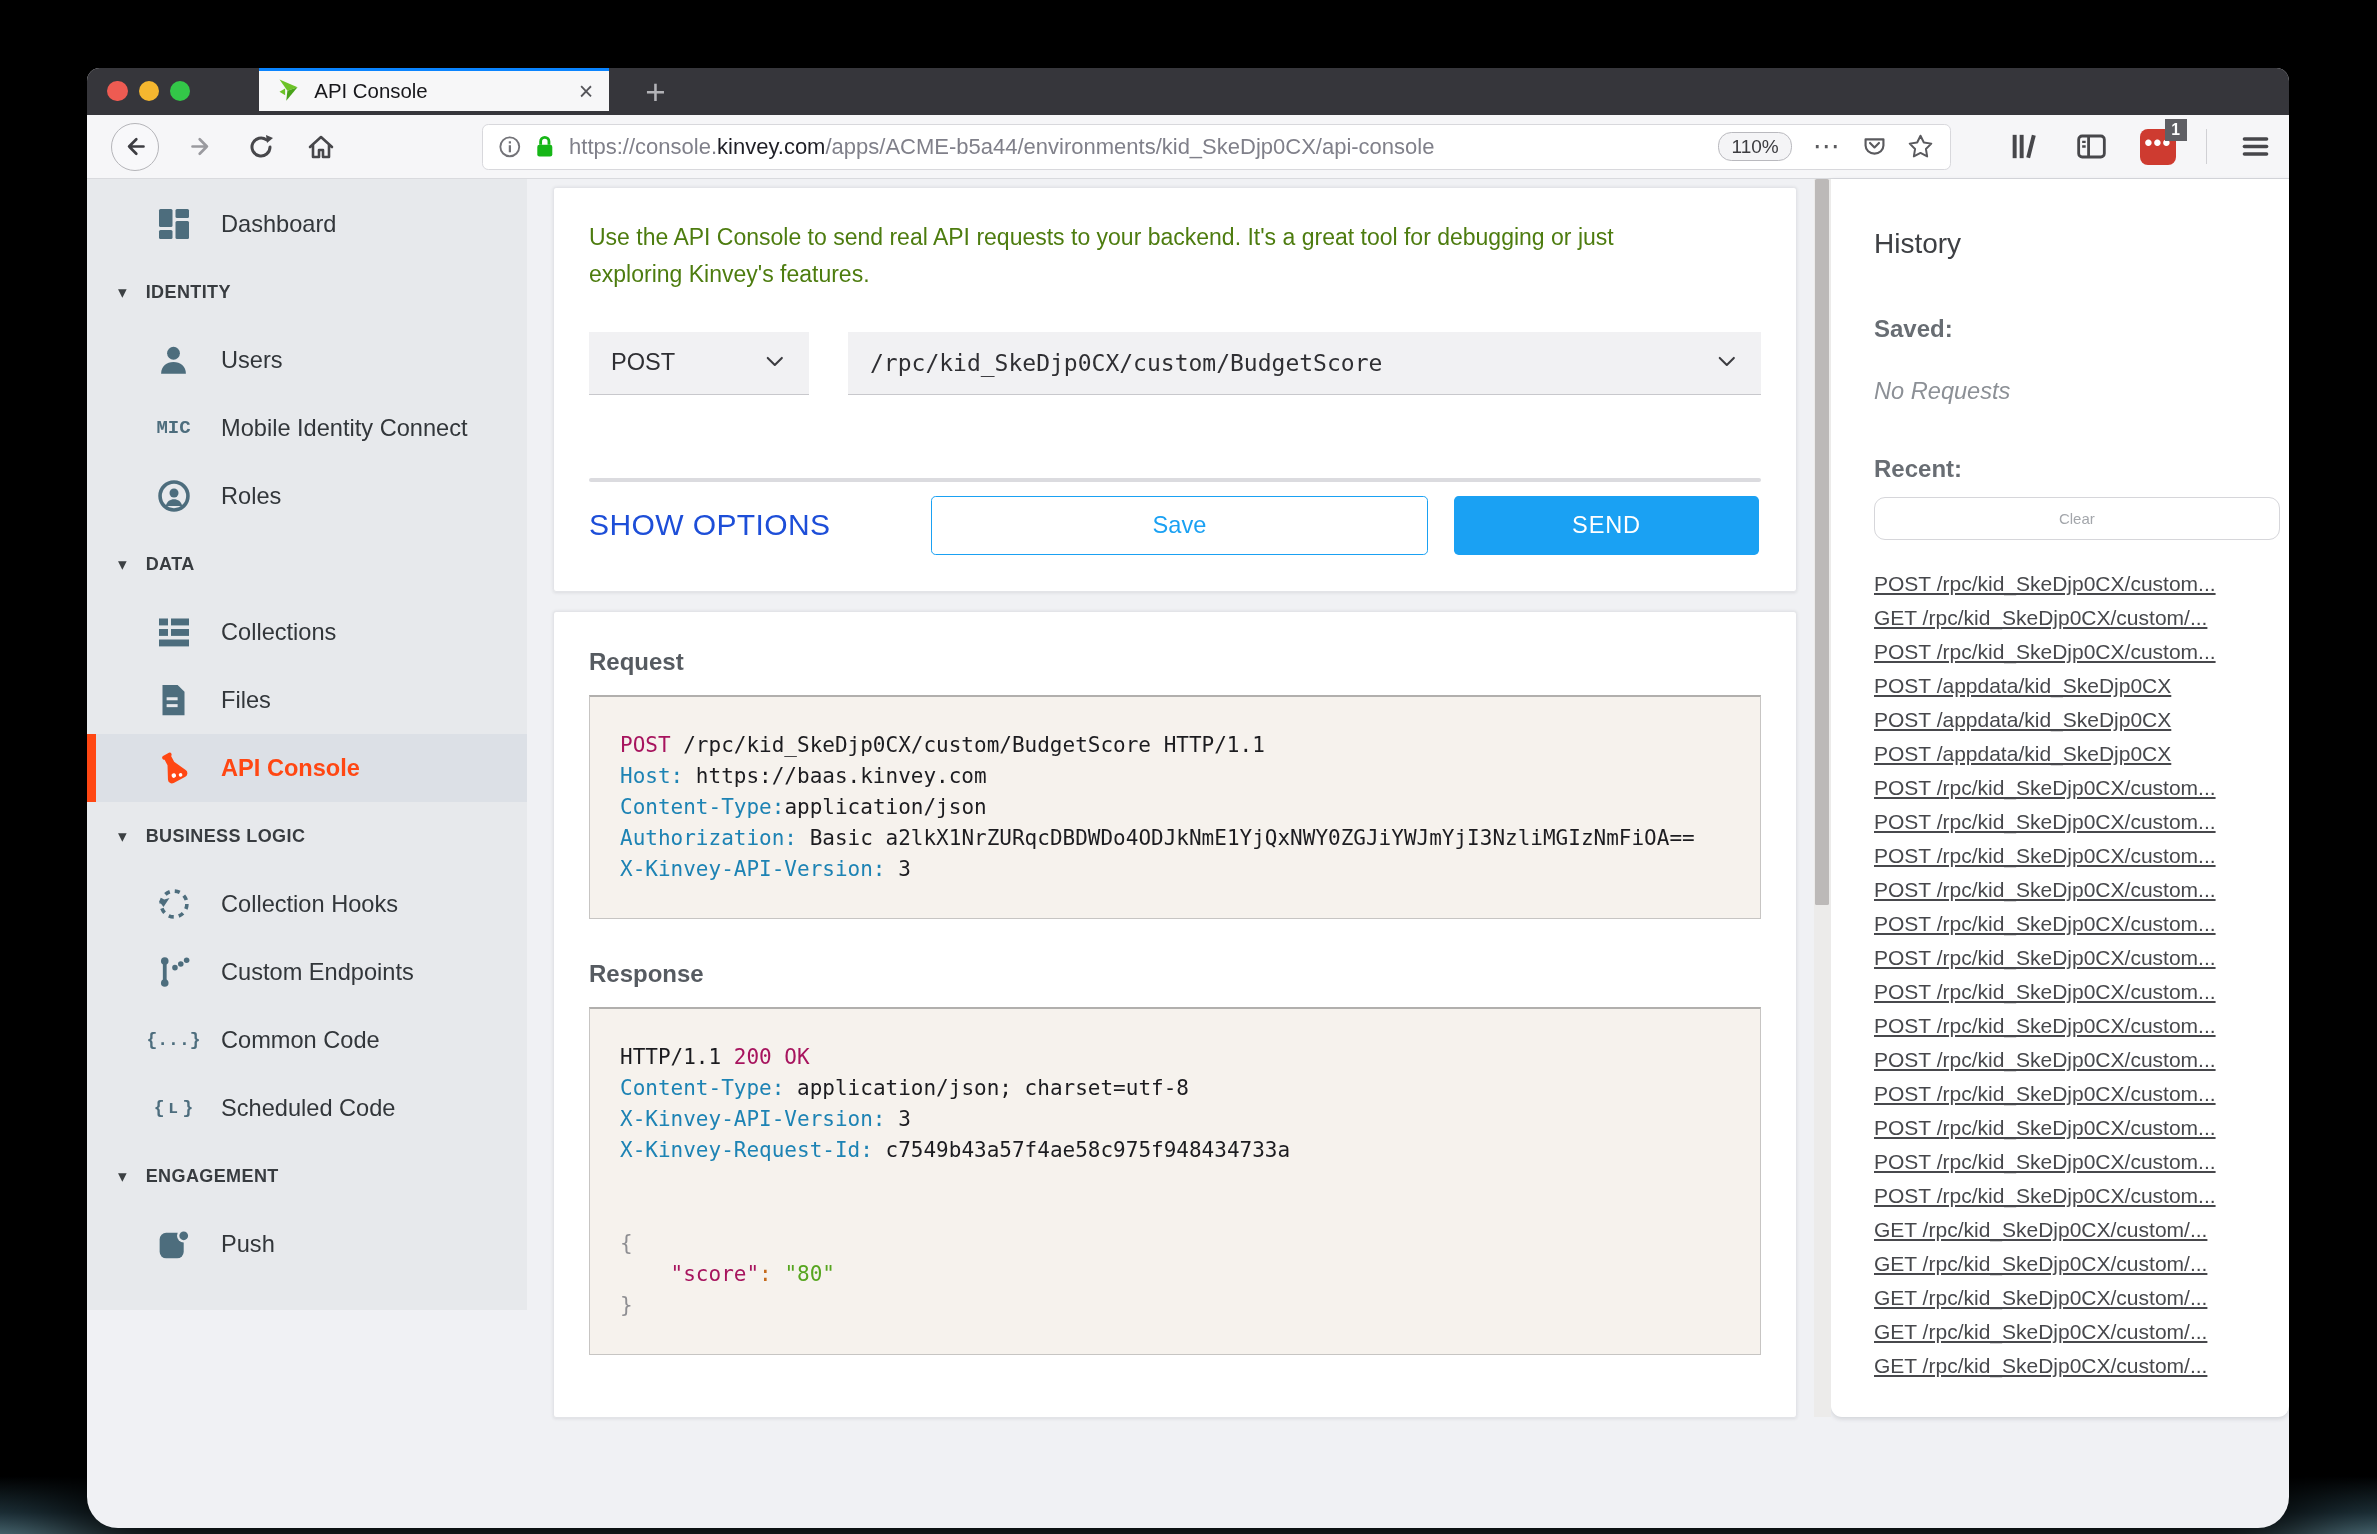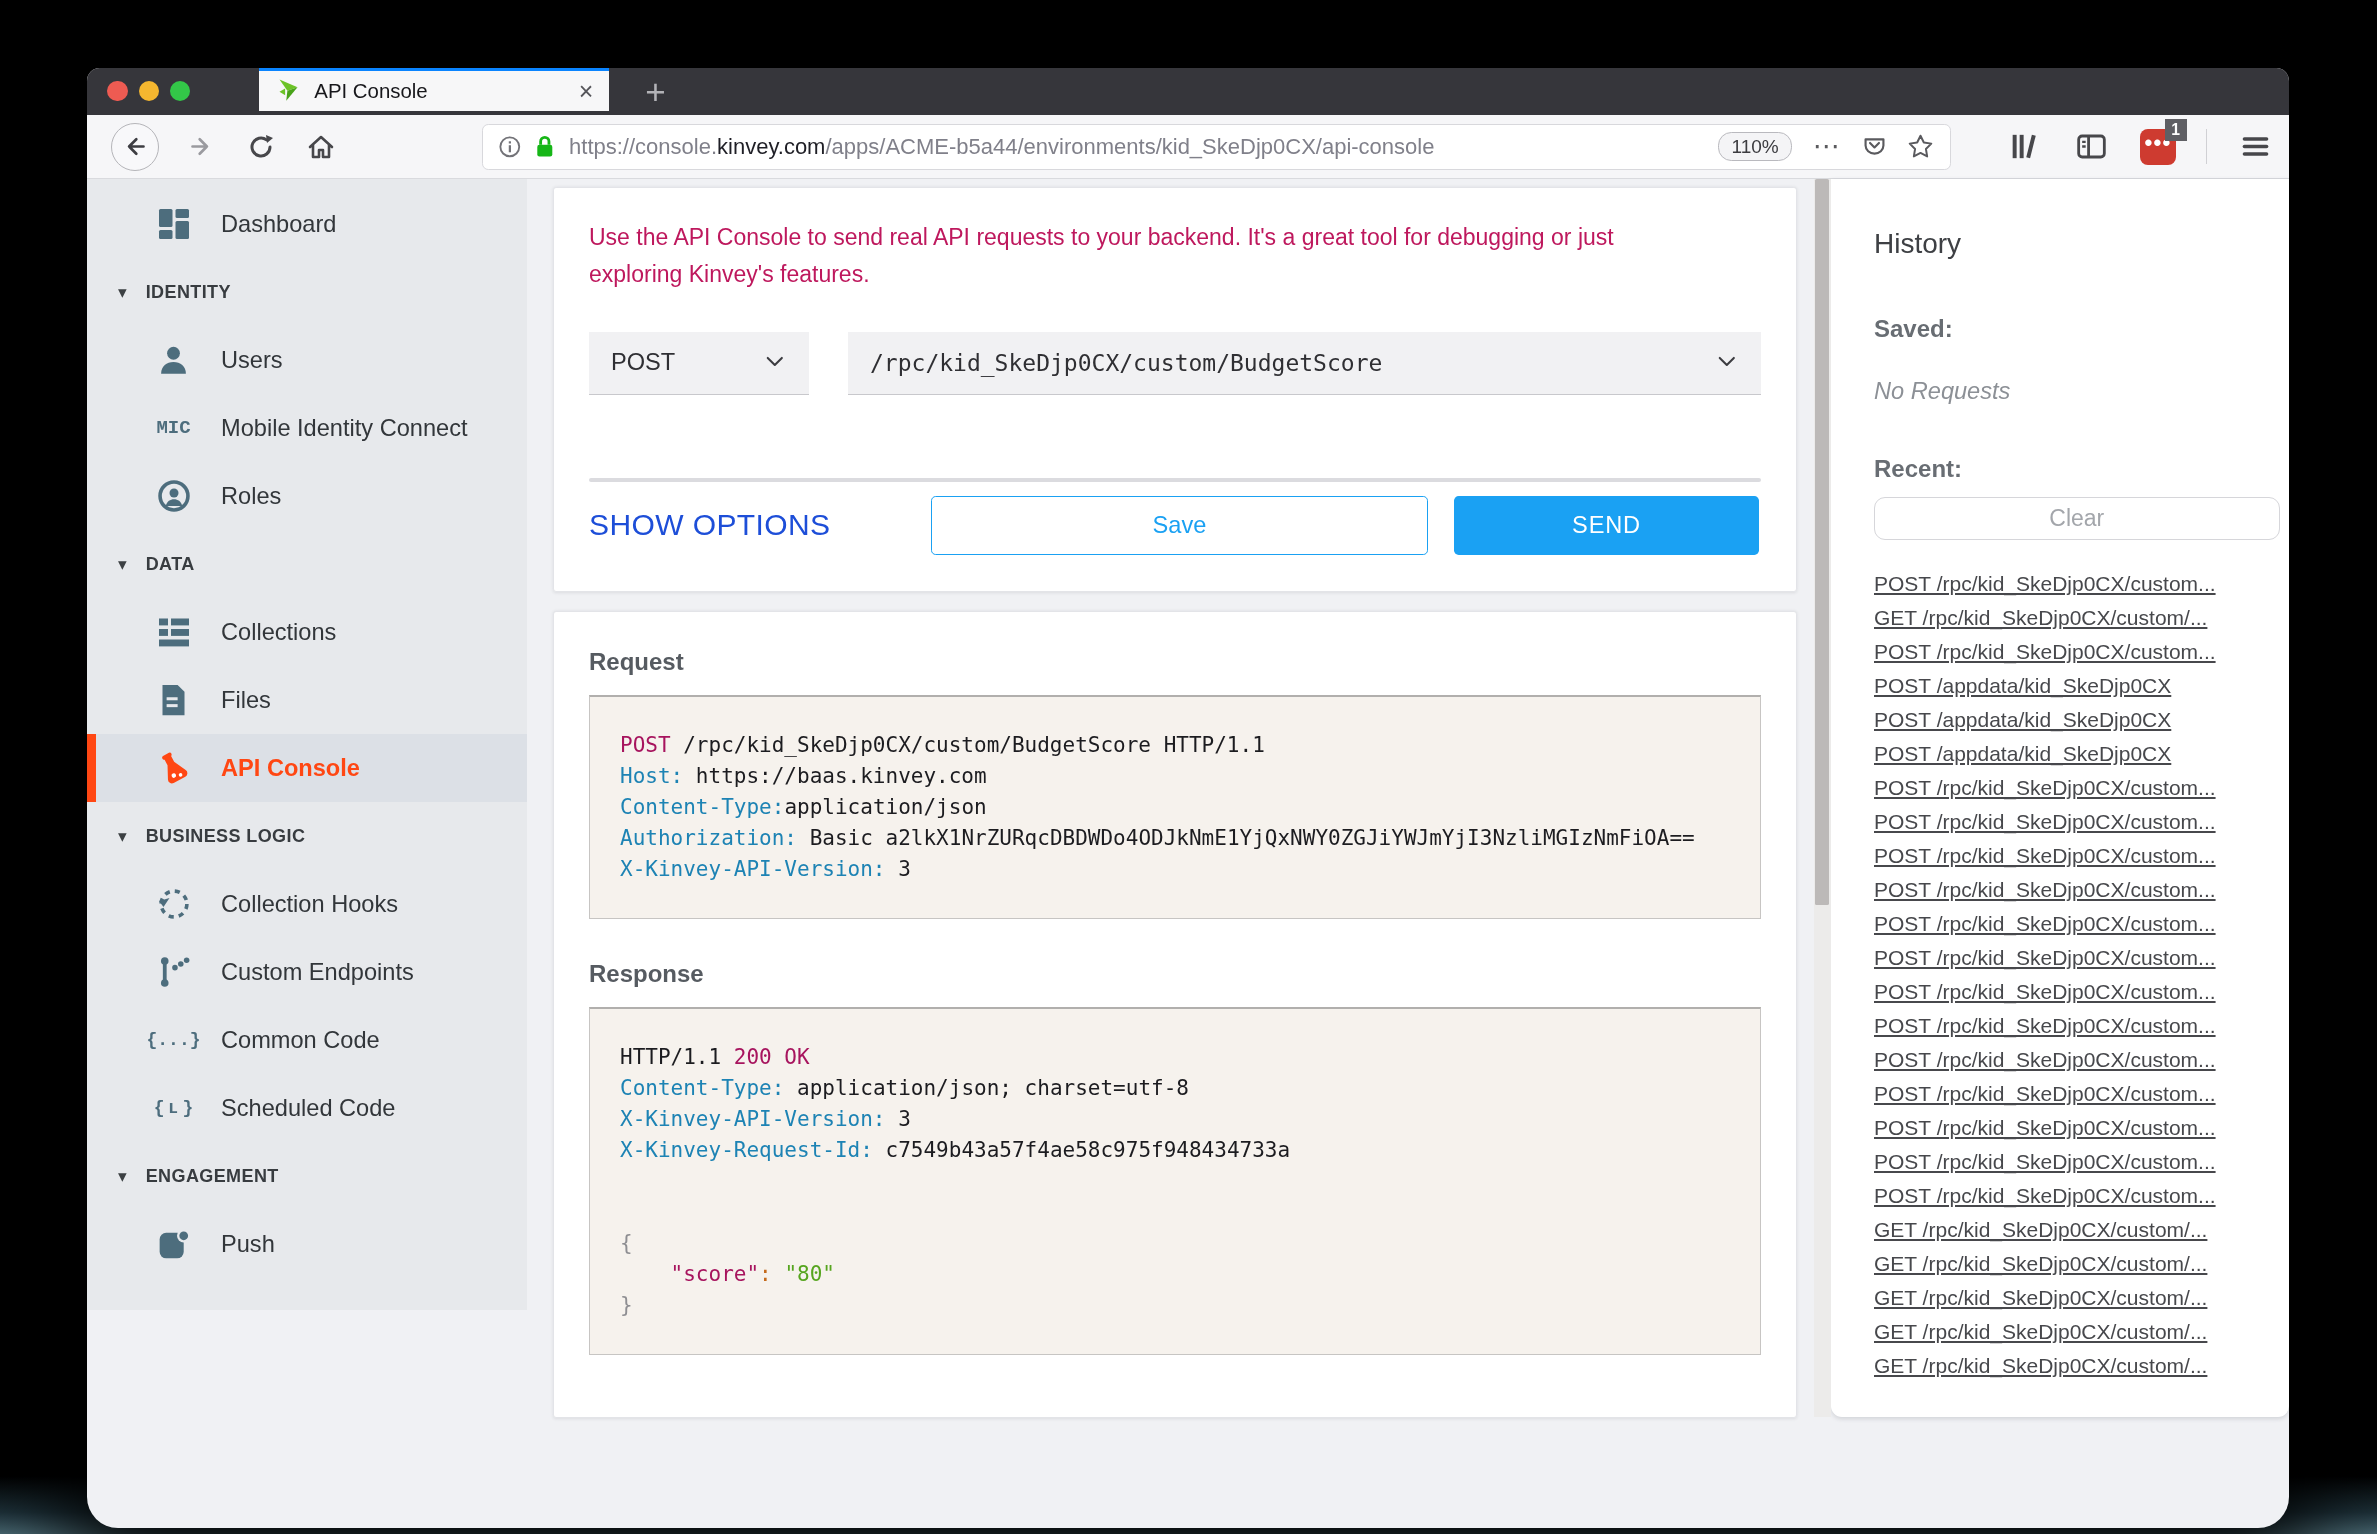--- a/index.html
+++ b/index.html
@@ -57,21 +57,21 @@
   .ssec .tri{font-size:17.3px;color:#3c4043;margin-right:19px;}
   .ssec .slabel{font-size:18px;font-weight:bold;color:#383c40;letter-spacing:0.4px;}
   .micic{font-family:"Liberation Mono",monospace;font-weight:bold;font-size:19px;color:#4d6d7d;}
   .codeic{font-family:"Liberation Mono",monospace;font-weight:bold;font-size:18px;color:#4d6d7d;}
 
   .main{flex:1;min-width:0;padding:7.9px 0 0 26px;box-sizing:border-box;}
   .card{width:1244px;background:#fff;border:0.8px solid #e3e4e8;border-radius:3.1px;
     box-shadow:0 0.8px 3.1px rgba(40,45,60,0.10);box-sizing:border-box;padding:0 35px;}
   .card1{height:405px;}
   .card2{height:807px;margin-top:19px;}
-  .desc{padding-top:31px;font-size:23px;color:#be185d;line-height:37px;}
+  .desc{padding-top:31px;font-size:23px;color:#4d7c0f;line-height:37px;}
   .selects{display:flex;margin-top:39px;}
   .sel{height:63px;background:#f1f1f3;border-bottom:1.6px solid #c8c8cc;display:flex;align-items:center;
     box-sizing:border-box;padding:0 22px;}
   .sel-method{width:220px;margin-right:39px;}
   .sel-url{flex:1;text-align:right;}
   .sel-label{font-size:23.6px;color:#2f2f33;}
   .sel-url .sel-label{font-family:"DejaVu Sans Mono","Liberation Mono",monospace;font-size:23px;}
   .chev{margin-left:auto;flex:none;}
   .divider{margin-top:83px;height:3.9px;background:#dbdbdf;border-radius:2.4px;}
   .actions{display:flex;align-items:center;margin-top:14px;}
@@ -93,21 +93,21 @@
   
   .scrolltrack{width:17.3px;flex:none;height:1238px;background:#ecebea;position:relative;}
   .scrollthumb{position:absolute;left:1.6px;top:0;width:14px;height:726px;background:#bcb9b8;border-radius:1.6px;}
   .history{width:458px;flex:none;height:1238px;background:#fff;border-radius:0 0 11px 11px;
     box-sizing:border-box;padding:0 9.4px 0 43px;box-shadow:0 1.6px 4.7px rgba(40,45,60,0.15);}
   .h-title{padding-top:49px;font-size:28px;color:#3e4044;}
   .h-saved{margin-top:55px;font-size:24px;font-weight:bold;color:#686d73;}
   .h-empty{margin-top:35px;font-size:23.6px;font-style:italic;color:#8c9096;}
   .h-recent{margin-top:50px;font-size:24px;font-weight:bold;color:#686d73;}
   .clear-btn{margin-top:14px;height:43px;border:1.6px solid #d6d6da;border-radius:11px;background:#fff;
-    display:flex;align-items:center;justify-content:center;font-size:23px;color:#a3a6ab;box-sizing:border-box;}
+    display:flex;align-items:center;justify-content:center;font-size:15px;color:#a3a6ab;box-sizing:border-box;}
   .h-links{margin-top:27px;}
   .h-link{display:block;font-size:21px;line-height:34px;color:#47484c;text-decoration:underline;
     white-space:nowrap;overflow:hidden;}
 </style>
 </head>
 <body>
 
 <div class="stage">
   <div class="window">
 

